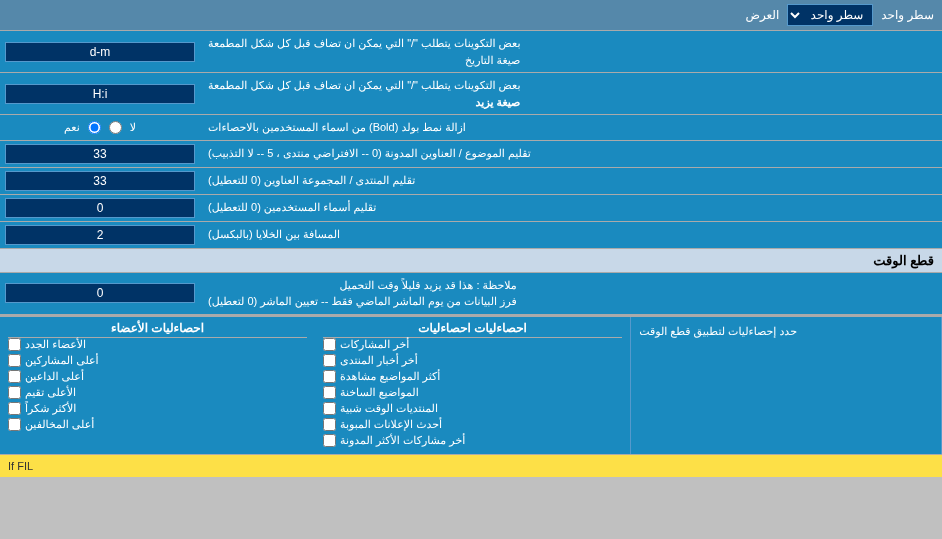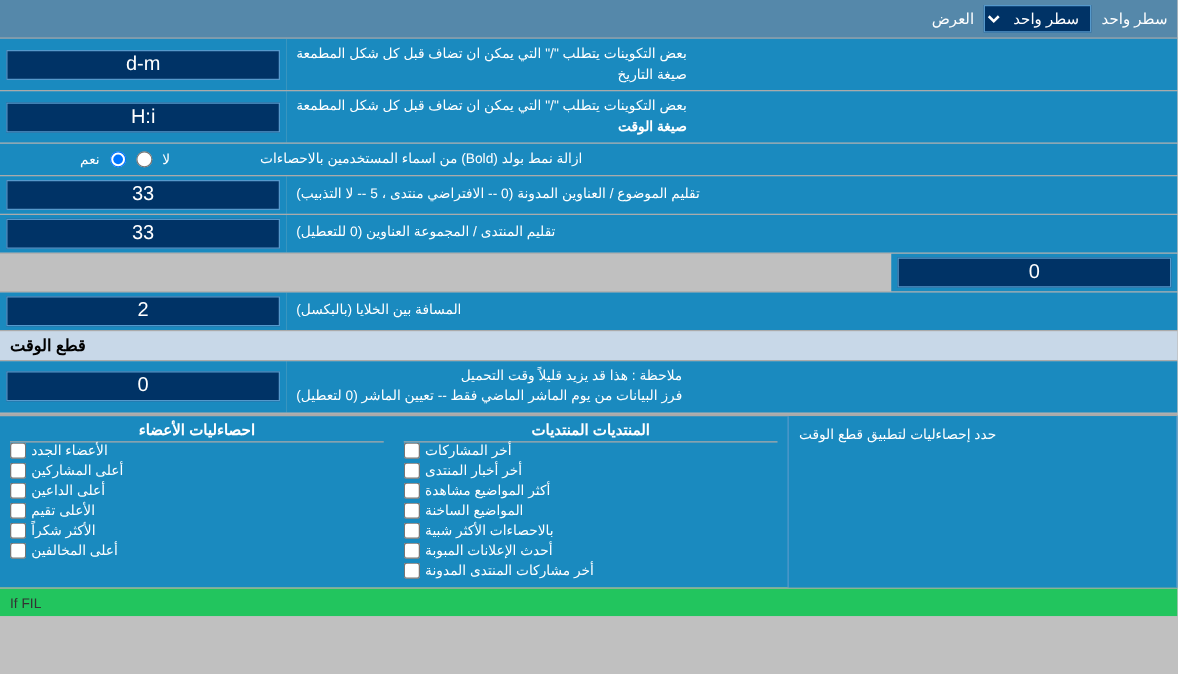--- a/index.html
+++ b/index.html
@@ -37,32 +37,32 @@
       align-items: center;
       justify-content: center;
       min-width: 200px;
     }
 
     .input-field {
       background: #003366;
       color: #fff;
       border: 1px solid #5599cc;
       padding: 2px 5px;
-      font-size: 16px;
+      font-size: 12px;
       width: 100%;
       text-align: center;
       direction: ltr;
     }
 
     .section-header {
       background: #c8d8e8;
       color: #000;
       font-weight: bold;
       font-size: 13px;
-      text-align: left;
+      text-align: right;
       padding: 4px 8px;
       border-bottom: 1px solid #aaa;
     }
 
     .header-row {
       background: #5588aa;
       color: #fff;
       text-align: center;
       padding: 4px 8px;
       border-bottom: 1px solid #aaa;
@@ -166,21 +166,21 @@
   </div>
   <div class="input-cell">
     <input type="text" class="input-field" value="d-m" style="">
   </div>
 </div>
 
 <div class="row-container">
   <div class="label-cell">
     <span>
       <span>بعض التكوينات يتطلب "/" التي يمكن ان تضاف قبل كل شكل المطمعة</span><br>
-      <span style="font-weight:bold;">صيغة الوقت</span>
+      <span style="font-weight:bold;">صيغة يزيد</span>
     </span>
   </div>
   <div class="input-cell">
     <input type="text" class="input-field" value="H:i" style="">
   </div>
 </div>
 
 <div class="row-container">
   <div class="label-cell">
     <span>ازالة نمط بولد (Bold) من اسماء المستخدمين بالاحصاءات</span>
@@ -207,20 +207,23 @@
 <div class="row-container">
   <div class="label-cell">
     <span>تقليم المنتدى / المجموعة العناوين (0 للتعطيل)</span>
   </div>
   <div class="input-cell">
     <input type="text" class="input-field" value="33" style="">
   </div>
 </div>
 
 <div class="row-container">
+  <div class="label-cell">
+    <span>تقليم أسماء المستخدمين (0 للتعطيل)</span>
+  </div>
   <div class="input-cell">
     <input type="text" class="input-field" value="0" style="">
   </div>
 </div>
 
 <div class="row-container">
   <div class="label-cell">
     <span>المسافة بين الخلايا (بالبكسل)</span>
   </div>
   <div class="input-cell">
@@ -245,47 +248,47 @@
 </div>
 
 <div class="stats-container">
   <div class="checkboxes-row">
 
     <div class="checkbox-col" style="flex:0 0 33%;background:#1a8abf;display:flex;align-items:flex-start;justify-content:flex-end;padding-top:8px;">
       <span style="color:#fff;font-size:11px;text-align:right;">حدد إحصاءليات لتطبيق قطع الوقت</span>
     </div>
 
     <div class="checkbox-col" style="flex:1;">
-      <div class="col-title">المنتديات المنتديات</div>
+      <div class="col-title">احصاءليات احصاءليات</div>
       <div class="checkbox-item">
         <label>أخر المشاركات</label>
         <input type="checkbox" style="">
       </div>
       <div class="checkbox-item">
         <label>أخر أخبار المنتدى</label>
         <input type="checkbox" style="">
       </div>
       <div class="checkbox-item">
         <label>أكثر المواضيع مشاهدة</label>
         <input type="checkbox" style="">
       </div>
       <div class="checkbox-item">
         <label>المواضيع الساخنة</label>
         <input type="checkbox" style="">
       </div>
       <div class="checkbox-item">
-        <label>بالاحصاءات الأكثر شبية</label>
+        <label>المنتديات الوقت شبية</label>
         <input type="checkbox" style="">
       </div>
       <div class="checkbox-item">
         <label>أحدث الإعلانات المبوبة</label>
         <input type="checkbox" style="">
       </div>
       <div class="checkbox-item">
-        <label>أخر مشاركات المنتدى المدونة</label>
+        <label>أخر مشاركات الأكثر المدونة</label>
         <input type="checkbox" style="">
       </div>
     </div>
 
     <div class="checkbox-col" style="flex:1;">
       <div class="col-title">احصاءليات الأعضاء</div>
       <div class="checkbox-item">
         <label>الأعضاء الجدد</label>
         <input type="checkbox" style="">
       </div>
@@ -307,15 +310,15 @@
       </div>
       <div class="checkbox-item">
         <label>أعلى المخالفين</label>
         <input type="checkbox" style="">
       </div>
     </div>
 
   </div>
 </div>
 
-<div style="background:#22c55e;border-top:1px solid #aaa;padding:4px 8px;text-align:left;">
+<div style="background:#fde047;border-top:1px solid #aaa;padding:4px 8px;text-align:left;">
   <span style="font-size:11px;color:#333;">If FIL</span>
 </div>
 
 </body></html>

